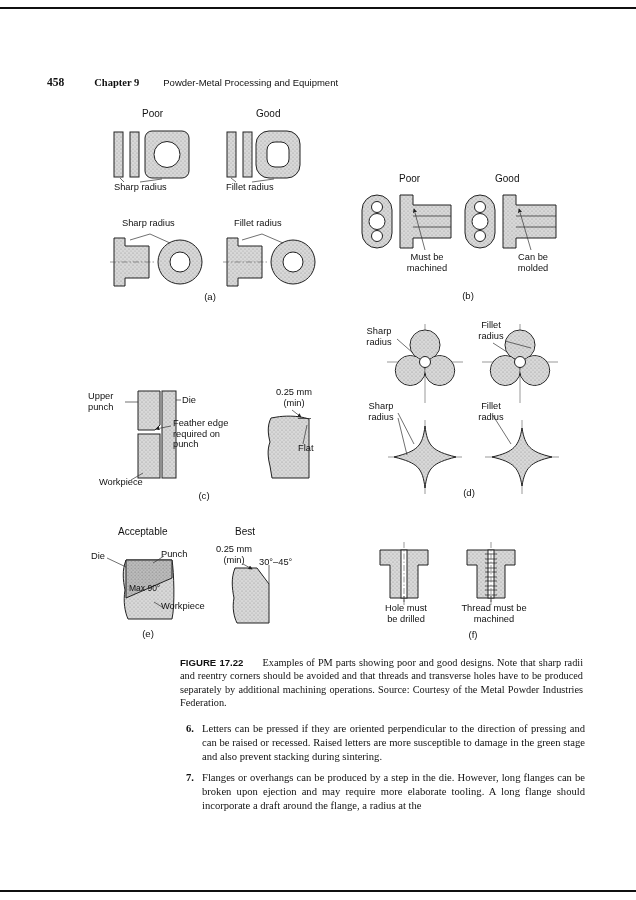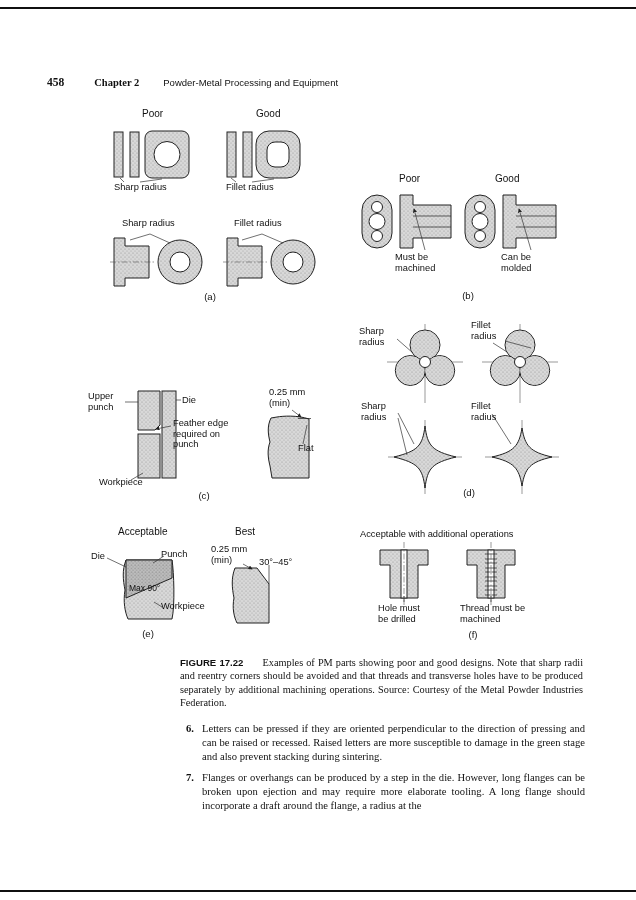--- a/index.html
+++ b/index.html
@@ -7,21 +7,21 @@
   body{width:636px;height:900px;position:relative;font-family:"Liberation Sans",sans-serif;color:#111;overflow:hidden}
   .edge{position:absolute;left:0;width:636px;height:2px;background:#101010}
   .hdr{position:absolute;top:76px;left:47px;display:flex;align-items:baseline;font-family:"Liberation Serif",serif}
   .pgnum{font-weight:bold;font-size:11.5px}
   .chap{font-weight:bold;font-size:10.5px;margin-left:30px}
   .chtitle{font-size:9.5px;margin-left:24px;font-family:"Liberation Sans",sans-serif}
   .subfig{position:absolute}
   .art{position:absolute;left:0;top:0;display:block}
   .lbl{position:absolute;font-size:9.3px;line-height:1.15;white-space:pre-line}
   .hd{font-size:10px}
-  .ctrd{text-align:left}
+  .ctrd{text-align:center}
   .tag{position:absolute;font-size:9.6px;text-align:center}
   .sp{fill:url(#stip);stroke:#222;stroke-width:1}
   .spd{fill:url(#stipd);stroke:#222;stroke-width:1}
   .spf{fill:url(#stip);stroke:none}
   .hole{fill:#fff;stroke:#222;stroke-width:1}
   .ld{stroke:#333;stroke-width:0.7;fill:none}
   .thin{stroke:#222;stroke-width:0.7}
   .cl{stroke:#555;stroke-width:0.6;stroke-dasharray:6 2 1.5 2}
   .cl2{stroke:#555;stroke-width:0.6}
   .thr line{stroke:#222;stroke-width:0.7}
@@ -52,21 +52,21 @@
       <path d="M0,0 L6,3 L0,6 z" fill="#222"></path>
     </marker>
   </defs>
 </svg>
 
 <div class="edge" style="top:7px"></div>
 <div class="edge" style="top:890px"></div>
 
 <div class="hdr">
   <span class="pgnum">458</span>
-  <span class="chap">Chapter 2</span>
+  <span class="chap">Chapter 9</span>
   <span class="chtitle">Powder-Metal Processing and Equipment</span>
 </div>
 
 <div class="subfig" style="left:100px;top:108px;width:230px;height:195px">
   <svg class="art" width="230" height="195">
     <g>
       <rect x="14" y="24" width="9" height="45" class="sp"></rect>
       <rect x="30" y="24" width="9" height="45" class="sp"></rect>
     </g>
     <g>
@@ -279,21 +279,20 @@
         <line x1="125" y1="56" x2="137" y2="56"></line>
         <line x1="125" y1="61" x2="137" y2="61"></line>
         <line x1="125" y1="65" x2="137" y2="65"></line>
         <line x1="125" y1="70" x2="137" y2="70"></line>
       </g>
       <line x1="131" y1="17" x2="131" y2="80" class="cl"></line>
     </g>
     <path d="M44,77 L44,71" class="ld"></path>
     <path d="M131,77 L131,71" class="ld"></path>
   </svg>
-  <div class="lbl ctrd" style="left:0;top:4px;width:225px">Acceptable with additional operations</div>
   <div class="lbl ctrd" style="left:18px;top:78px;width:56px">Hole must
 be drilled</div>
   <div class="lbl ctrd" style="left:100px;top:78px;width:68px">Thread must be
 machined</div>
   <div class="tag" style="left:98px;top:104px;width:30px">(f)</div>
 </div>
 
 <p class="caption">
   <span class="ctag">FIGURE 17.22</span>
   <span>Examples of PM parts showing poor and good designs. Note that sharp radii and reentry corners should be avoided and that threads and transverse holes have to be produced separately by additional machining operations.</span>

